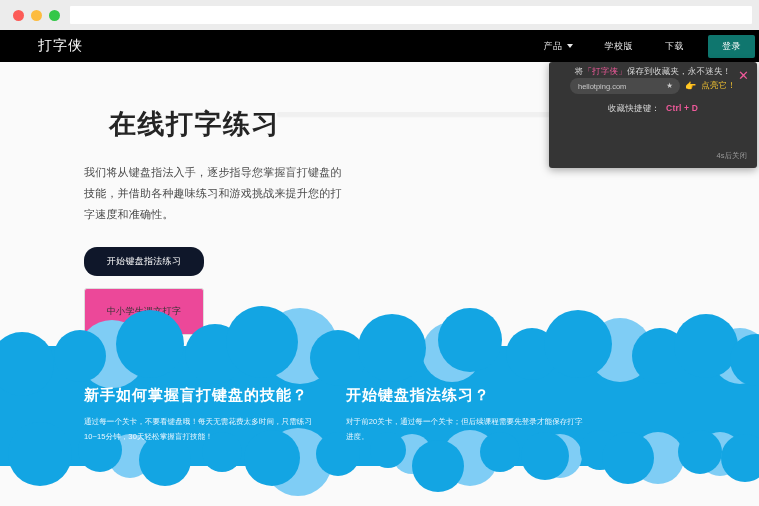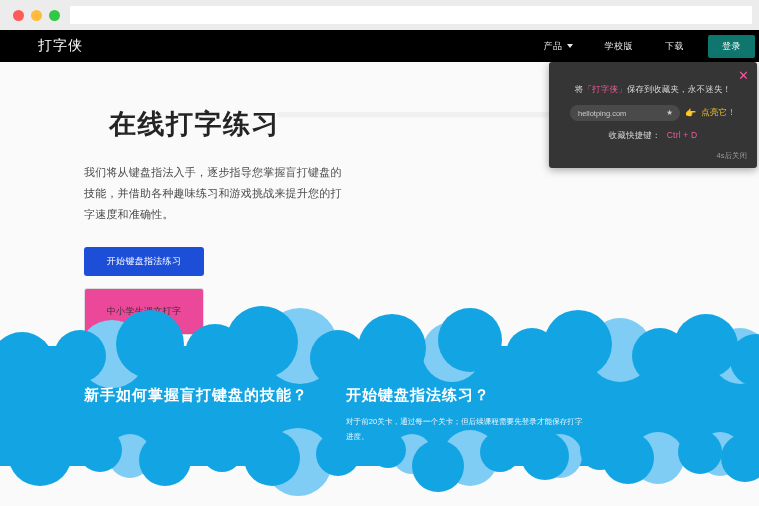--- a/index.html
+++ b/index.html
@@ -101,27 +101,27 @@
     font-size: 11px;
     line-height: 1.9;
     color: #4a4a4a;
     width: 262px;
     letter-spacing: .2px;
   }
   .hero-actions { margin-top: 22px; }
   .btn-primary {
     display: block;
     width: 120px;
-    background: #1d4ed8;
+    background: #0f172a;
     color: #ffffff;
     font-size: 9px;
     text-align: center;
     padding: 8px 0;
     border: none;
-    border-radius: 3px;
+    border-radius: 13px;
     cursor: pointer;
     letter-spacing: .3px;
     font-family: Liberation Serif, serif;
   }
   .btn-outline {
     display: block;
     width: 120px;
     margin-top: 12px;
     background: #ec4899;
     color: #333333;
@@ -149,38 +149,37 @@
     width: 208px; height: 106px;
     background: #353535;
     border-radius: 3px;
     box-shadow: 0 2px 8px rgba(0,0,0,.35);
     z-index: 20;
   }
   .popup-title {
     font-size: 8.5px;
     color: #d8d8d8;
     text-align: center;
-    padding-top: 22px;
+    padding-top: 4px;
     letter-spacing: .2px;
   }
   .popup-title .hl { color: #f05a9b; }
   .popup-close {
     position: absolute;
     right: 8px; top: 7px;
     color: #f05a9b;
     font-size: 13px;
     line-height: 13px;
     cursor: pointer;
     font-weight: bold;
   }
   .popup-urlrow {
     display: flex; align-items: center;
     justify-content: center;
     gap: 5px;
-    margin-top: 9px;
   }
   .fake-url {
     position: relative;
     width: 110px; height: 16px;
     background: #4a4a4a;
     border-radius: 8px;
     display: flex; align-items: center;
   }
   .fake-url span {
     font-size: 7.5px;
@@ -194,21 +193,21 @@
   }
   .point-hand { font-size: 9px; }
   .point-text { font-size: 8.5px; color: #f2c230; letter-spacing: .2px; }
   .popup-shortcut {
     font-size: 8.5px;
     color: #d8d8d8;
     text-align: center;
     margin-top: 9px;
     letter-spacing: .2px;
   }
-  .popup-shortcut .key { color: #f05a9b; font-weight: normal; margin-left: 6px; }
+  .popup-shortcut .key { color: #f05a9b; font-weight: bold; margin-left: 6px; }
   .popup-timer {
     position: absolute;
     right: 10px; bottom: 7px;
     font-size: 7.5px;
     color: #9a9a9a;
   }
   
   .cloud-section {
     position: absolute;
     left: 0; top: 276px;
@@ -342,20 +341,21 @@
         <circle cx="500" cy="146" r="20" fill="#13a5e3"></circle>
         <circle cx="545" cy="150" r="24" fill="#13a5e3"></circle>
         <circle cx="600" cy="144" r="20" fill="#13a5e3"></circle>
         <circle cx="628" cy="152" r="26" fill="#13a5e3"></circle>
         <circle cx="700" cy="146" r="22" fill="#13a5e3"></circle>
         <circle cx="745" cy="152" r="24" fill="#13a5e3"></circle>
       </svg>
       <div class="cloud-content">
         <div class="col">
           <h2>新手如何掌握盲打键盘的技能？</h2>
+          <p>通过每一个关卡，不要看键盘哦！每天无需花费太多时间，只需练习10~15分钟，30天轻松掌握盲打技能！</p>
         </div>
         <div class="col">
           <h2>开始键盘指法练习？</h2>
           <p>对于前20关卡，通过每一个关卡；但后续课程需要先登录才能保存打字进度。</p>
         </div>
       </div>
     </div>
 
   </div>
 </div>

